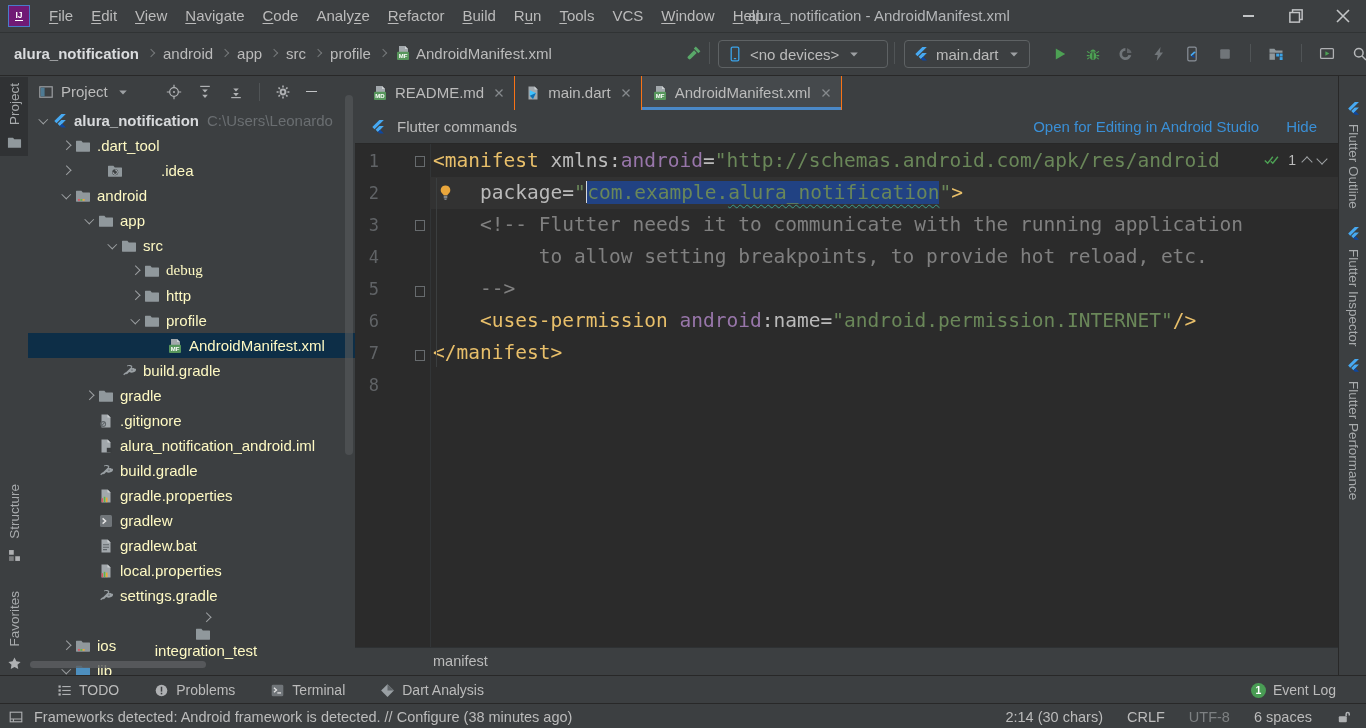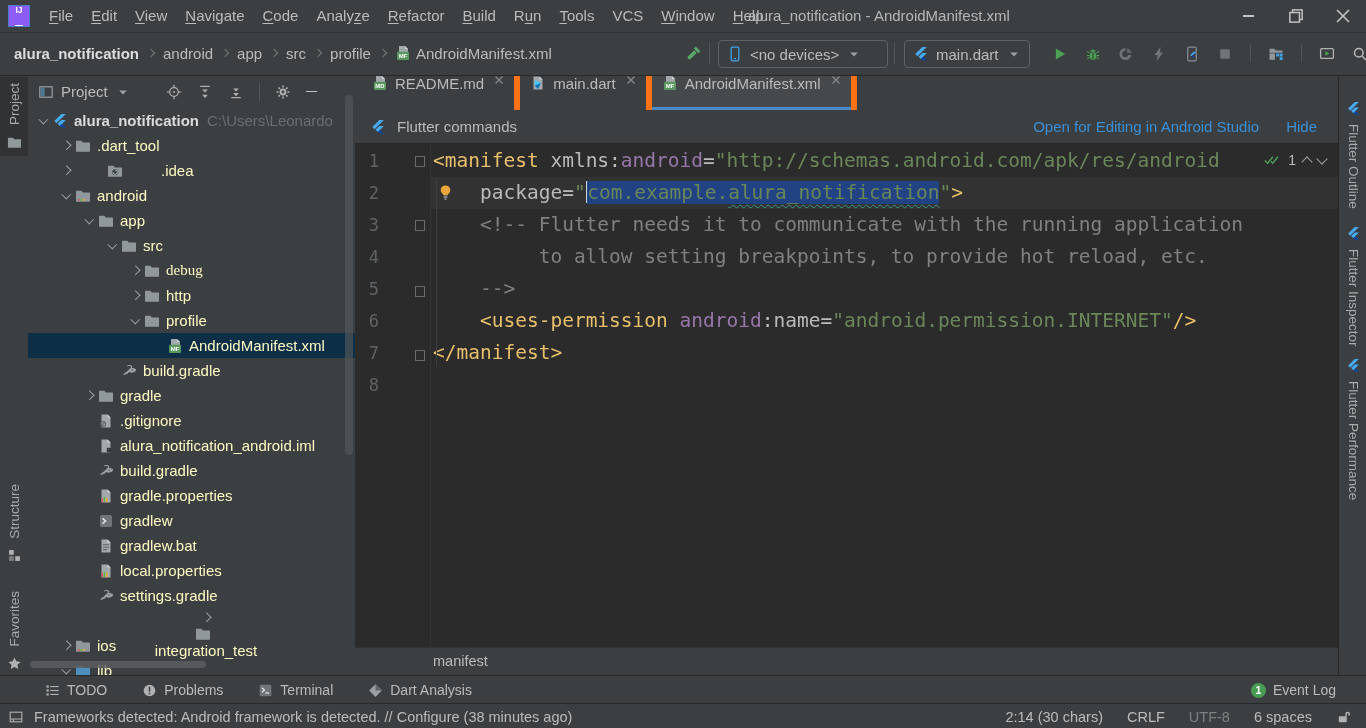--- a/index.html
+++ b/index.html
@@ -5,22 +5,22 @@
   html,body{margin:0;padding:0;width:1366px;height:728px;overflow:hidden;background:#2B2B2B;
     font-family:"Liberation Sans",sans-serif;color:#BBBBBB;font-size:15px;position:relative}
   svg{display:block}
   .ticon{display:inline-flex;align-items:center;justify-content:center;width:16px;height:16px;flex:none}
   .ticon svg{width:16px;height:16px}
   u{text-decoration:underline;text-underline-offset:2px}
 
   
   #titlebar{position:absolute;top:0;left:0;right:0;height:32px;background:#3C3F41;
     border-bottom:1px solid #303334;display:flex;align-items:center;z-index:6}
-  .ij{width:20px;height:20px;margin:0 10px 0 8px;background:#8b5cf6;border:1px solid #4A7BC9;
-    display:flex;justify-content:center;flex:none}
+  .ij{width:20px;height:20px;margin:0 10px 0 8px;background:#701a75;border:1px solid #4A7BC9;
+    display:flex;align-items:center;justify-content:center;flex:none}
   .ij span{color:#fff;font-size:8.5px;font-weight:bold;border-bottom:1.6px solid #fff;line-height:1.1}
   #menus{display:flex;height:32px}
   .menu-item{padding:0 9px;line-height:31px;color:#BBBBBB;cursor:default}
   .wtitle{position:absolute;left:748px;top:0;line-height:32px;color:#B4B6B8;white-space:nowrap}
   .wbtns{position:absolute;right:0;top:0;display:flex;height:32px}
   .wbtn{width:47px;height:32px;display:flex;align-items:center;justify-content:center}
   .hbar{width:11px;height:1.4px;background:#C2C4C6}
 
   
   #toolbar2{position:absolute;top:32px;left:0;right:0;height:43px;background:#3C3F41;
@@ -68,22 +68,22 @@
   .tlabel.bold{font-weight:bold;color:#D8DADC}
   .tpath{color:#6A6E71;margin-left:8px}
   .pscroll-v{position:absolute;right:2px;top:20px;width:8px;height:360px;background:#55585A;
     border-radius:4px;opacity:.65;z-index:3}
   .pscroll-h{position:absolute;left:2px;top:586px;width:176px;height:7px;background:#5C5F61;
     border-radius:4px;opacity:.8;z-index:3}
 
   
   #editor{position:absolute;left:355px;top:75px;width:983px;height:600px;background:#2B2B2B}
   #tabbar{display:flex;height:35px;background:#3C3F41;border-bottom:1px solid #282828;padding-left:7px}
-  .tab{display:flex;align-items:flex-start;gap:7px;height:35px;padding:0 10px;position:relative;
-    border-right:6px solid #f97316;color:#BBBBBB}
+  .tab{display:flex;align-items:center;gap:7px;height:35px;padding:0 10px;position:relative;
+    border-right:1px solid #f97316;color:#BBBBBB}
   .tab.active{background:#45494C}
   .tab.active::after{content:"";position:absolute;left:0;right:0;bottom:0;height:3px;background:#4A88C7}
   .tab-close{display:inline-flex;width:10px;height:10px;margin-left:3px}
   #banner{position:absolute;top:35px;left:0;right:0;height:33px;background:#3C3F41;
     border-bottom:1px solid #282828;display:flex;align-items:center;padding:0 15px;gap:11px}
   .banner-links{margin-left:auto;display:flex;gap:27px;padding-right:6px}
   .blink{color:#3A8FD6;cursor:pointer}
   #code{position:absolute;top:69px;left:0;right:0;bottom:27px;background:#2B2B2B;overflow:hidden;
     font-family:"DejaVu Sans Mono",monospace;font-size:19.5px;padding-top:1px}
   .code-line{display:flex;height:32px;line-height:32px;white-space:pre}
@@ -105,21 +105,21 @@
   #inspect{position:absolute;top:8px;right:12px;display:flex;align-items:center;gap:7px;z-index:4;
     font-family:"Liberation Sans",sans-serif;font-size:14px}
   .ichev{display:inline-block;width:7px;height:7px;border-right:1.6px solid #9DA0A3;border-bottom:1.6px solid #9DA0A3}
   .ichev.up{transform:rotate(-135deg);margin-top:4px}
   .ichev.down{transform:rotate(45deg);margin-top:-2px}
   #ed-crumb{position:absolute;bottom:0;left:0;right:0;height:27px;background:#3C3F41;
     border-top:1px solid #2E3133;line-height:26px;padding-left:78px;color:#BBBBBB;font-size:14.5px}
 
   
   #bottombar{position:absolute;top:675px;left:0;right:0;height:28px;background:#3C3F41;
-    border-top:1px solid #282828;display:flex;align-items:center;padding-left:44px;gap:34px;z-index:6;font-size:14px}
+    border-top:1px solid #282828;display:flex;align-items:center;padding-left:56px;gap:34px;z-index:6;font-size:14px}
   .bb-item{display:flex;align-items:center;gap:7px;color:#BBBBBB}
   .bb-item .ticon svg{width:15px;height:15px}
   #event-log{margin-left:auto;margin-right:30px;display:flex;align-items:center;gap:7px}
   .badge{width:15px;height:15px;border-radius:50%;background:#499C54;color:#fff;font-size:10.5px;
     font-weight:bold;display:flex;align-items:center;justify-content:center}
   #statusbar{position:absolute;top:703px;left:0;right:0;height:25px;background:#3C3F41;
     border-top:1px solid #282828;display:flex;align-items:center;padding:0 14px 0 8px;gap:10px;z-index:6;font-size:14.5px}
   #sb-right{margin-left:auto;display:flex;align-items:center;gap:24px}
   .dim{color:#7D8082}
 </style>

